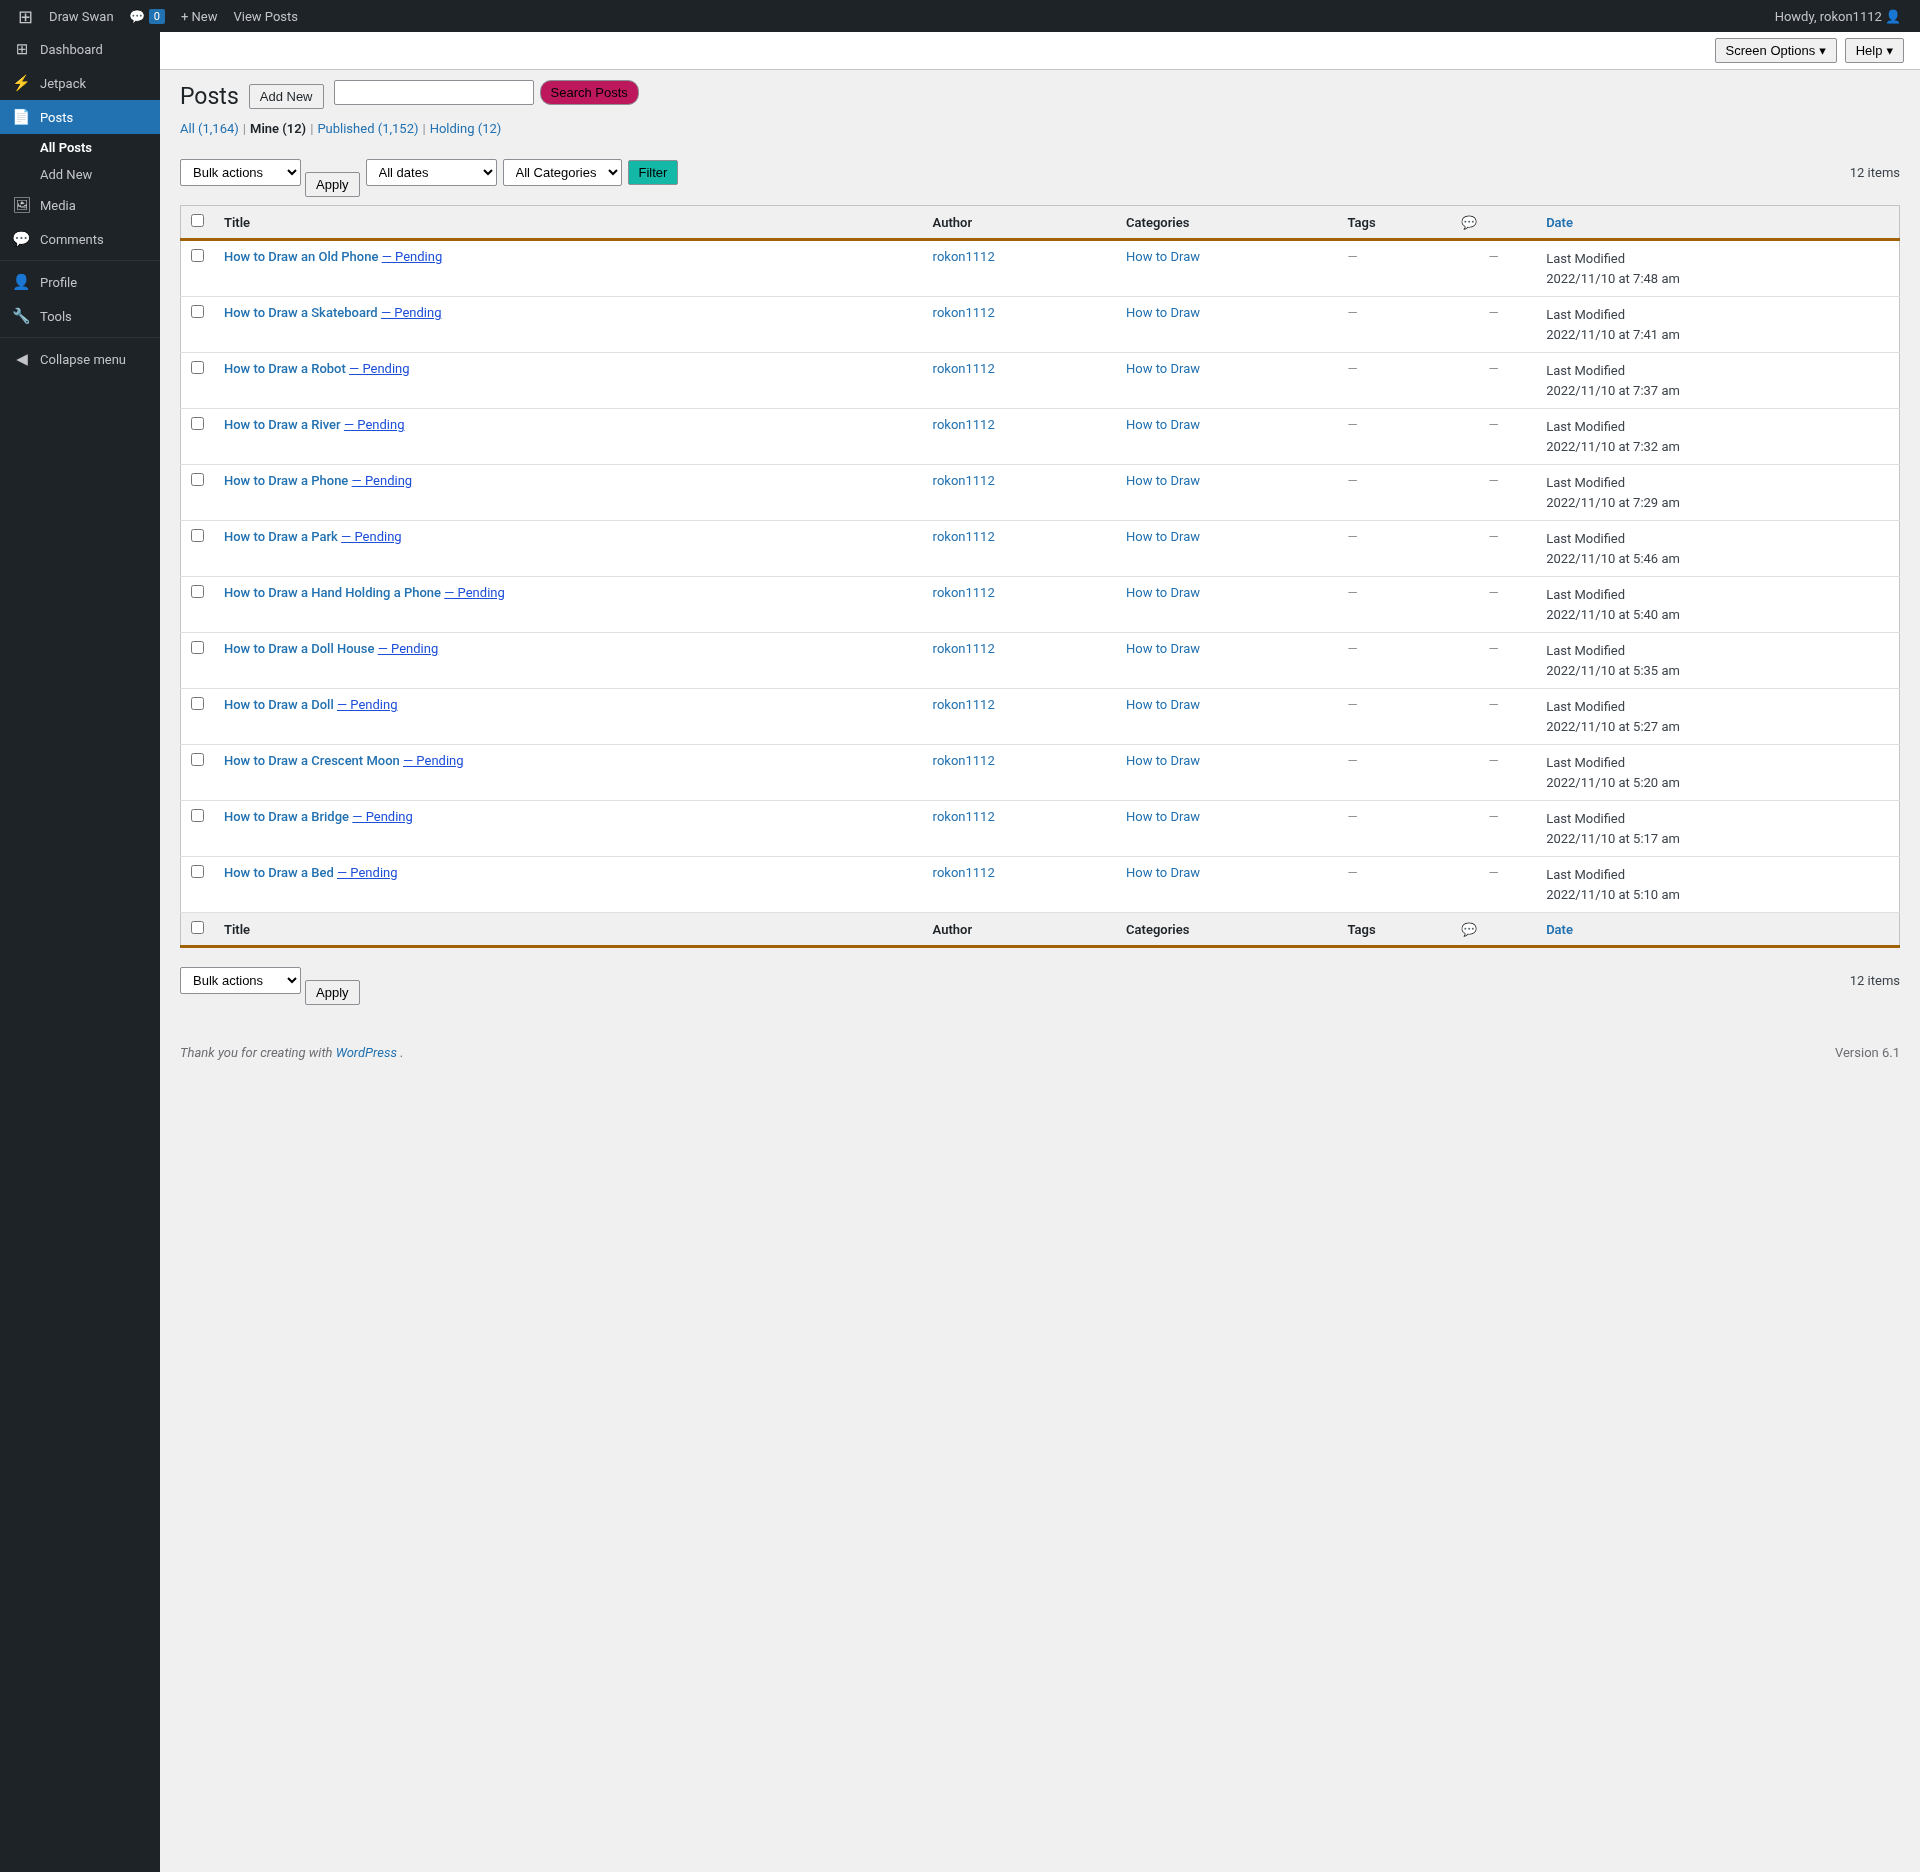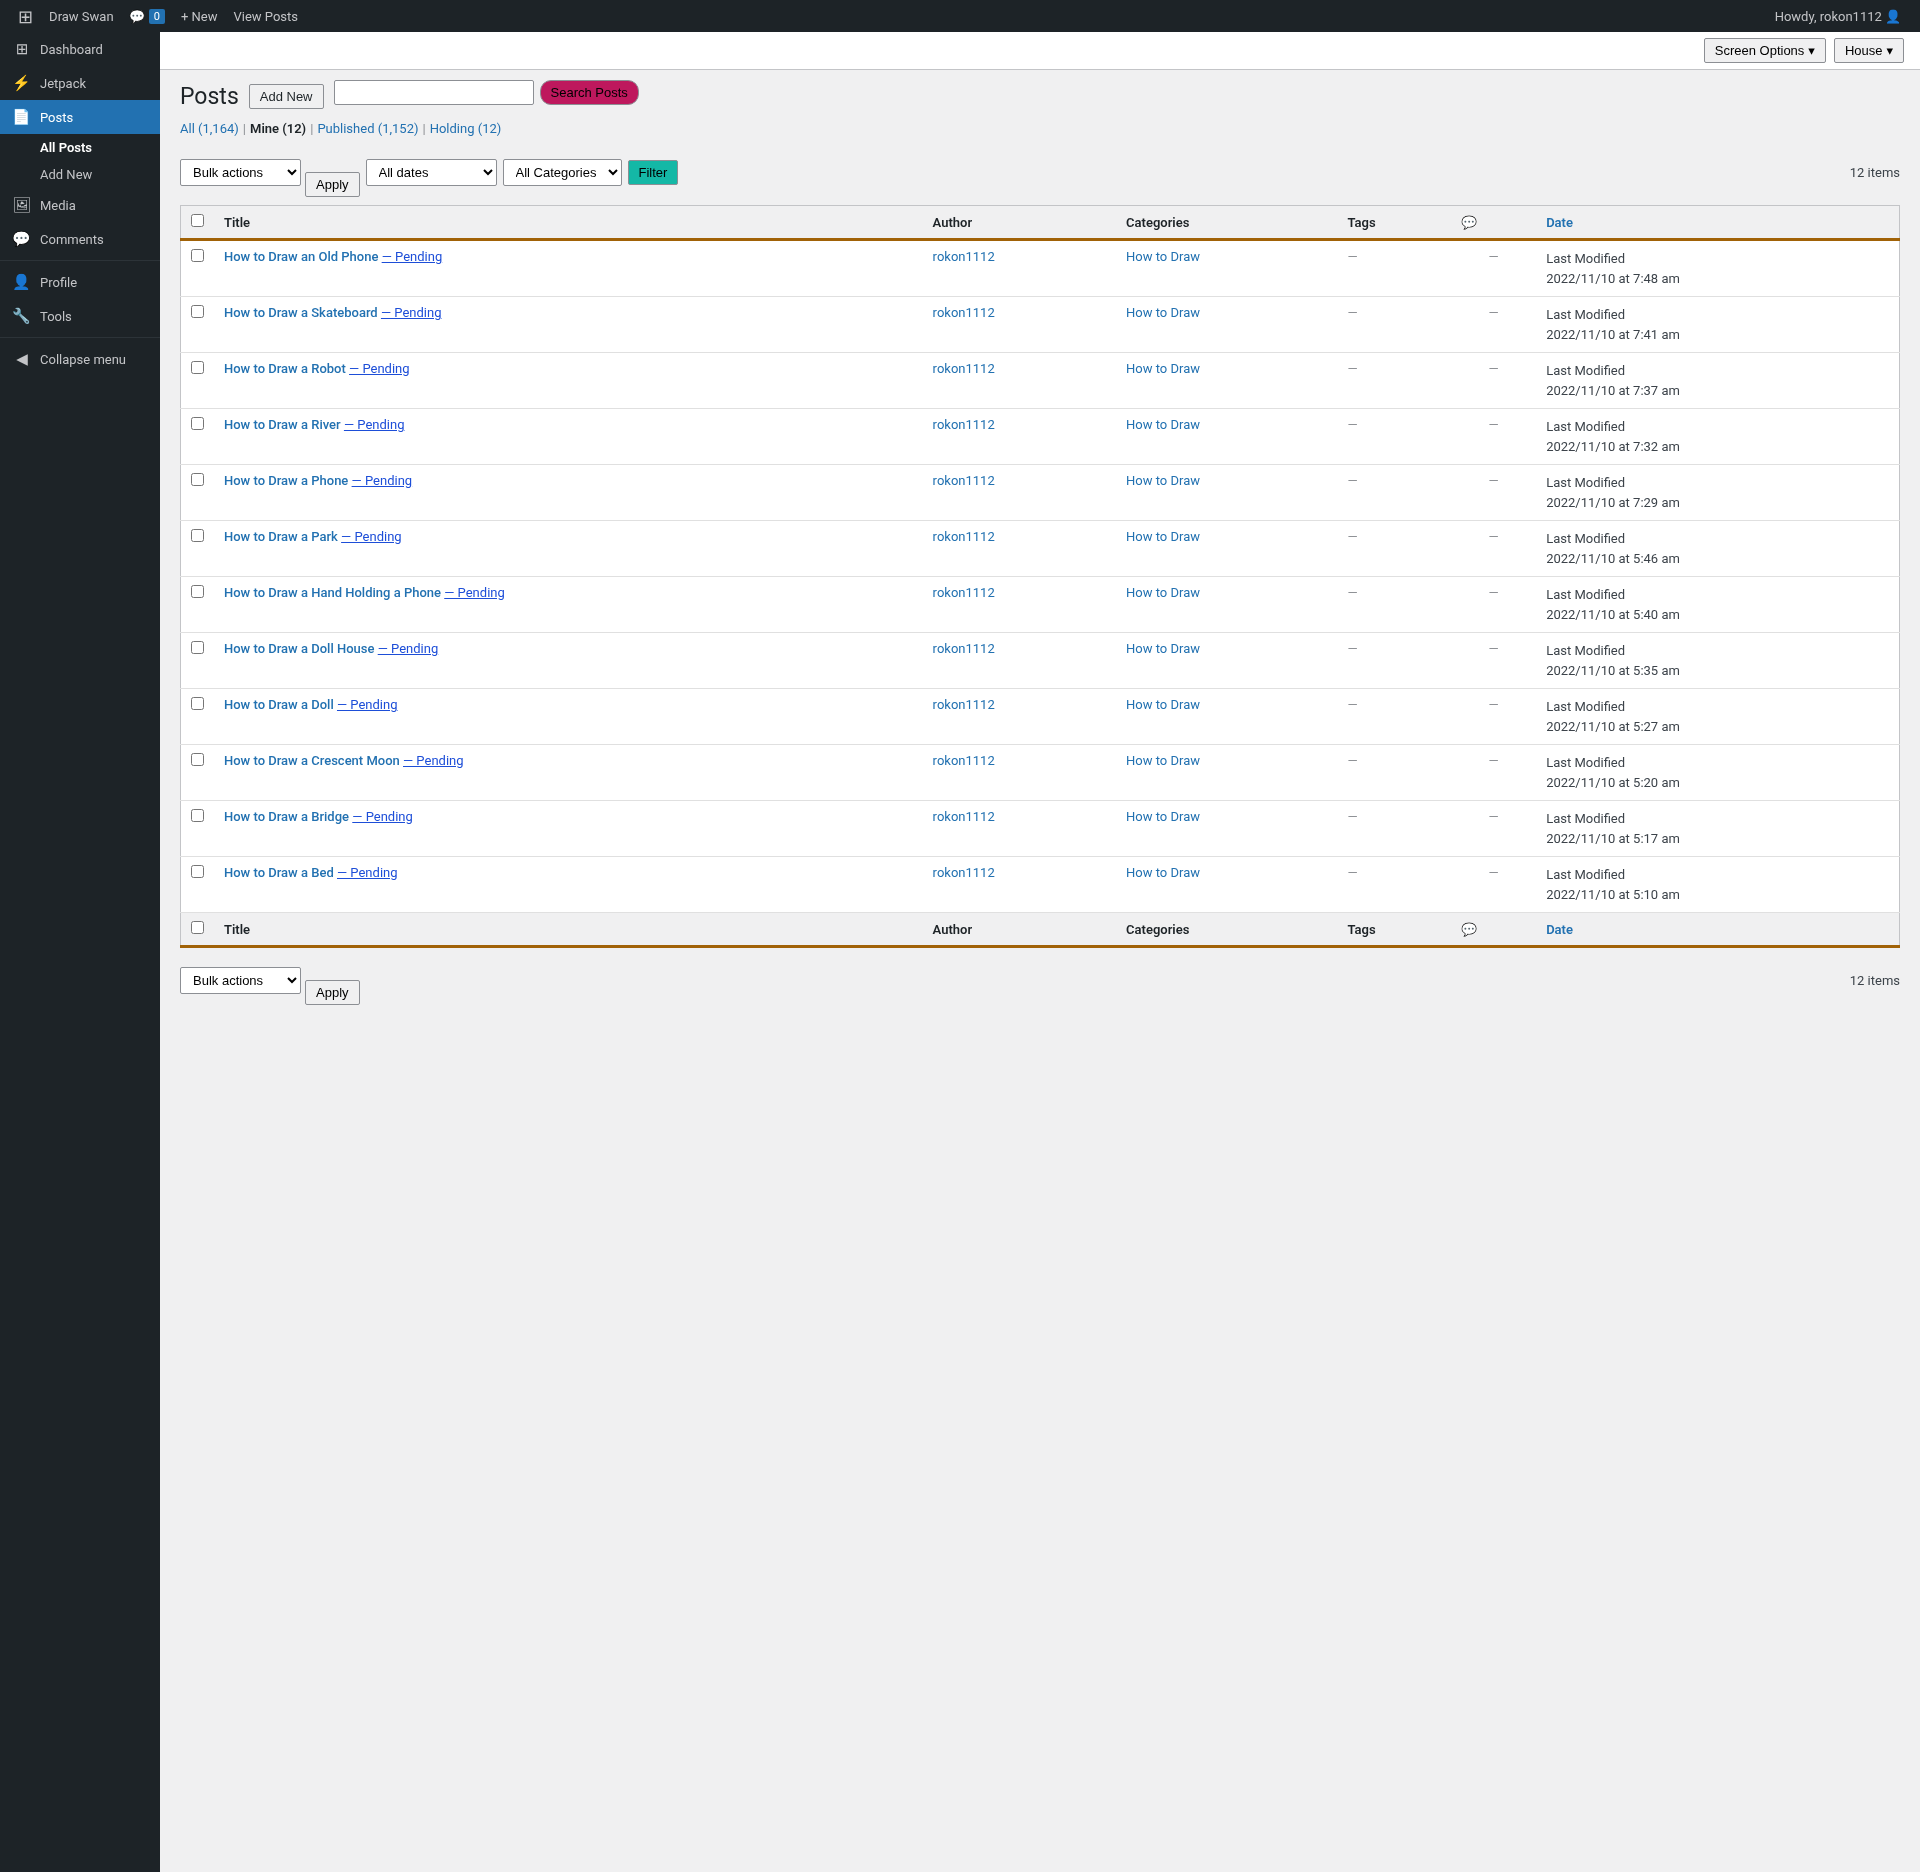--- a/index.html
+++ b/index.html
@@ -342,21 +342,21 @@
   </div>
 
   <div id="wpcontent">
 
     <div id="screen-options-bar">
       <button class="screen-meta-btn">
         <span>Screen Options</span>
         <span>▾</span>
       </button>
       <button class="screen-meta-btn">
-        <span>House</span>
+        <span>Help</span>
         <span>▾</span>
       </button>
     </div>
 
     <div class="wrap">
 
       <div class="page-title-area clearfix">
         <h1>Posts</h1>
         <button class="add-new-btn">
           <span>Add New</span>
@@ -782,15 +782,26 @@
           </select>
           <button class="tablenav-apply">
             <span>Apply</span>
           </button>
         </div>
         <div class="tablenav-pages">12 items</div>
       </div>
 
     </div>
 
+    <div id="wpfooter">
+      <p>
+        <em>
+          <span>Thank you for creating with </span>
+          <a href="#">
+            <span>WordPress</span>
+          </a>.
+        </em>
+      </p>
+      <p>Version 6.1</p>
+    </div>
 
   </div>
 </div>
 
 </body></html>

